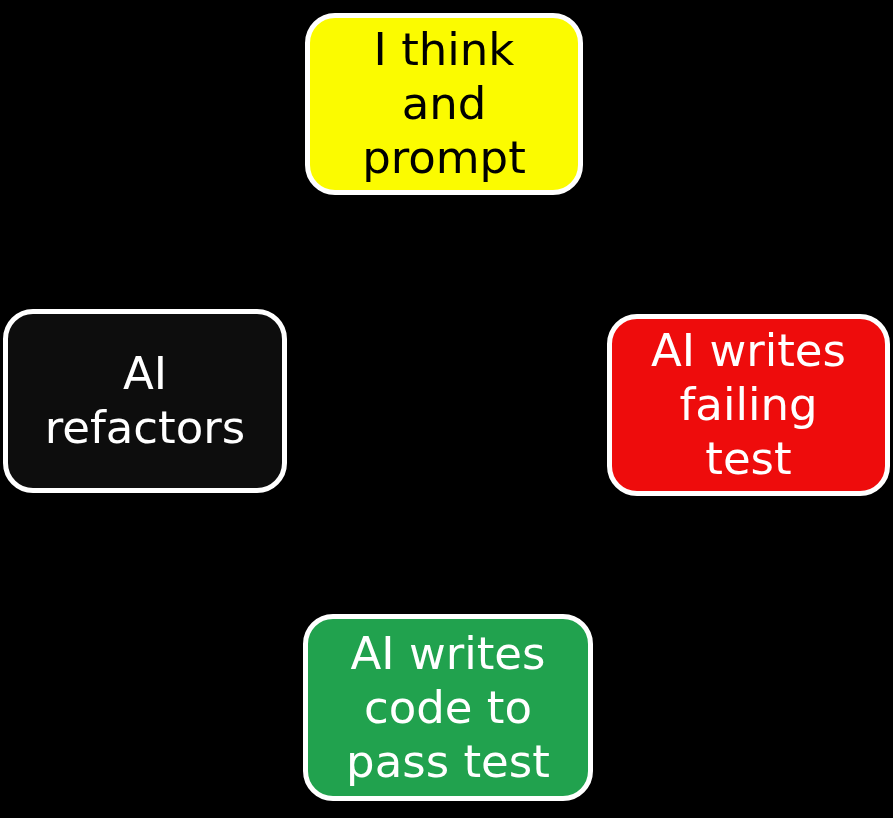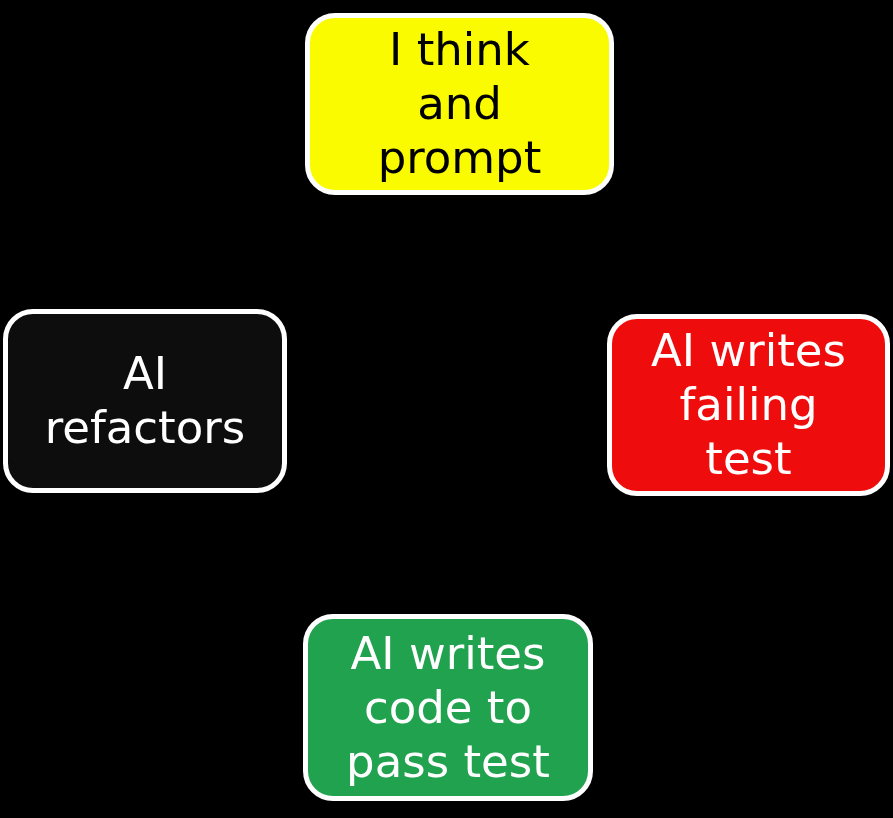--- a/index.html
+++ b/index.html
@@ -24,21 +24,21 @@
     align-items: center;
     justify-content: center;
     text-align: center;
   }
   .node-label {
     white-space: pre-line;
     font-size: 45px;
     line-height: 1.2;
     letter-spacing: 0px;
   }
-  .node-top    { left: 305px; top: 13px;  width: 309px; height: 182px; }
+  .node-top    { left: 305px; top: 13px;  width: 278px; height: 182px; }
   .node-right  { left: 607px; top: 314px; width: 283px; height: 182px; }
   .node-bottom { left: 303px; top: 614px; width: 290px; height: 187px; }
   .node-left   { left: 3px;   top: 309px; width: 284px; height: 184px; }
 </style>
 </head>
 <body>
 
 <div class="canvas">
 
   <div class="node node-top" style="background-color: rgb(251, 251, 0); color: rgb(0, 0, 0); border-color: rgb(255, 255, 255);">

